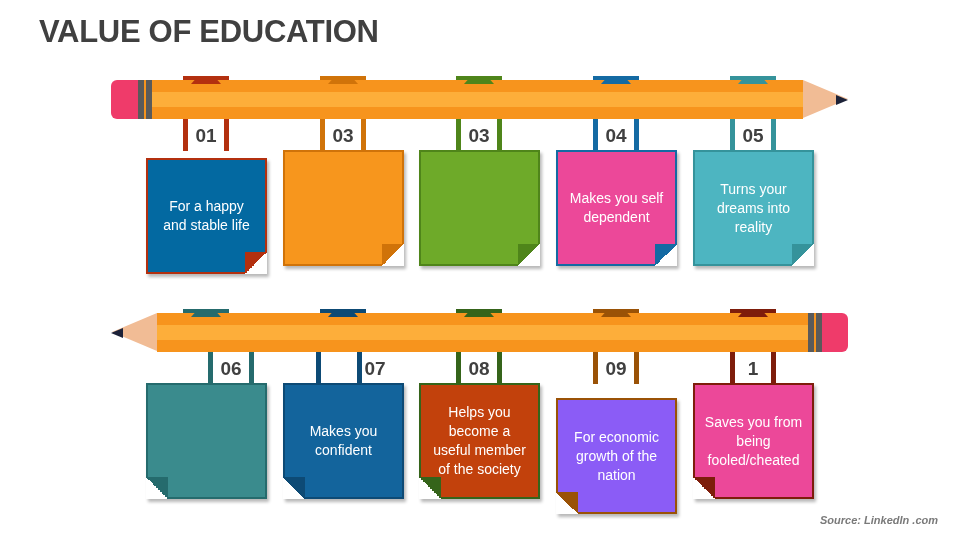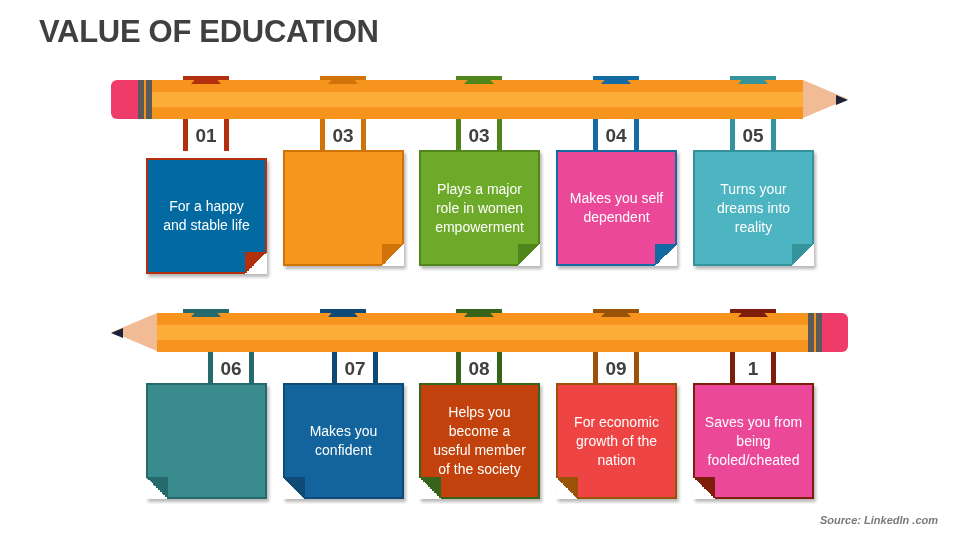--- a/index.html
+++ b/index.html
@@ -60,21 +60,20 @@
     </div>
     <div class="note" style="left: 283px; top: 150px; background: rgb(247, 150, 29); border-color: rgb(208, 115, 9);">
       <div class="curl" style="right: -2px; bottom: -2px; background: linear-gradient(135deg, rgb(208, 115, 9) 0px, rgb(208, 115, 9) 50%, rgb(255, 255, 255) 50%, rgb(255, 255, 255) 100%);"></div>
     </div>
     <div class="clip-top" style="position: absolute; left: 456px; top: 76px; background: rgb(79, 133, 26);"></div>
     <div class="clip-tri" style="position: absolute; left: 464px; top: 80px; background: rgb(79, 133, 26);"></div>
     <div class="clip-strap" style="left: 456px; top: 119px; border-color: rgb(79, 133, 26);">
       <div class="num">03</div>
     </div>
     <div class="note" style="left: 419px; top: 150px; background: rgb(110, 170, 41); border-color: rgb(79, 133, 26);">
-      <div class="note-text">Plays a major role in women empowerment</div>
       <div class="curl" style="right: -2px; bottom: -2px; background: linear-gradient(135deg, rgb(79, 133, 26) 0px, rgb(79, 133, 26) 50%, rgb(255, 255, 255) 50%, rgb(255, 255, 255) 100%);"></div>
     </div>
     <div class="clip-top" style="position: absolute; left: 593px; top: 76px; background: rgb(20, 106, 163);"></div>
     <div class="clip-tri" style="position: absolute; left: 601px; top: 80px; background: rgb(20, 106, 163);"></div>
     <div class="clip-strap" style="left: 593px; top: 119px; border-color: rgb(20, 106, 163);">
       <div class="num">04</div>
     </div>
     <div class="note" style="left: 556px; top: 150px; background: #ec4899; border-color: rgb(20, 106, 163);">
       <div class="note-text">Makes you self dependent</div>
       <div class="curl" style="right: -2px; bottom: -2px; background: linear-gradient(135deg, rgb(20, 106, 163) 0px, rgb(20, 106, 163) 50%, rgb(255, 255, 255) 50%, rgb(255, 255, 255) 100%);"></div>
@@ -91,42 +90,42 @@
     <div class="clip-top" style="position: absolute; left: 183px; top: 309px; background: rgb(37, 107, 109);"></div>
     <div class="clip-tri" style="position: absolute; left: 191px; top: 313px; background: rgb(37, 107, 109);"></div>
     <div class="clip-strap" style="left: 183px; top: 352px; border-color: rgb(37, 107, 109); margin-left: 25px;">
       <div class="num">06</div>
     </div>
     <div class="note" style="left: 146px; top: 383px; background: rgb(58, 139, 141); border-color: rgb(37, 107, 109);">
       <div class="curl" style="left: -2px; bottom: -2px; background: linear-gradient(225deg, rgb(37, 107, 109) 0px, rgb(37, 107, 109) 50%, rgb(255, 255, 255) 50%, rgb(255, 255, 255) 100%);"></div>
     </div>
     <div class="clip-top" style="position: absolute; left: 320px; top: 309px; background: rgb(13, 74, 117);"></div>
     <div class="clip-tri" style="position: absolute; left: 328px; top: 313px; background: rgb(13, 74, 117);"></div>
-    <div class="clip-strap" style="left: 332px; top: 352px; border-color: rgb(13, 74, 117);">
+    <div class="clip-strap" style="left: 316px; top: 352px; border-color: rgb(13, 74, 117); padding-left: 36px;">
       <div class="num">07</div>
     </div>
     <div class="note" style="left: 283px; top: 383px; background: rgb(19, 100, 156); border-color: rgb(13, 74, 117);">
       <div class="note-text">Makes you confident</div>
       <div class="curl" style="left: -2px; bottom: -2px; background: linear-gradient(225deg, rgb(13, 74, 117) 0px, rgb(13, 74, 117) 50%, rgb(255, 255, 255) 50%, rgb(255, 255, 255) 100%);"></div>
     </div>
     <div class="clip-top" style="position: absolute; left: 456px; top: 309px; background: rgb(53, 100, 26);"></div>
     <div class="clip-tri" style="position: absolute; left: 464px; top: 313px; background: rgb(53, 100, 26);"></div>
     <div class="clip-strap" style="left: 456px; top: 352px; border-color: rgb(53, 100, 26);">
       <div class="num">08</div>
     </div>
     <div class="note" style="left: 419px; top: 383px; background: #c2410c; border-color: rgb(53, 100, 26);">
       <div class="note-text">Helps you become a useful member of the society</div>
       <div class="curl" style="left: -2px; bottom: -2px; background: linear-gradient(225deg, rgb(53, 100, 26) 0px, rgb(53, 100, 26) 50%, rgb(255, 255, 255) 50%, rgb(255, 255, 255) 100%);"></div>
     </div>
     <div class="clip-top" style="position: absolute; left: 593px; top: 309px; background: rgb(154, 82, 6);"></div>
     <div class="clip-tri" style="position: absolute; left: 601px; top: 313px; background: rgb(154, 82, 6);"></div>
     <div class="clip-strap" style="left: 593px; top: 352px; border-color: rgb(154, 82, 6);">
       <div class="num">09</div>
     </div>
-    <div class="note" style="left: 556px; top: 383px; background: #ef4444; border-color: rgb(154, 82, 6);">
+    <div class="note" style="left: 556px; top: 398px; background: #8b5cf6; border-color: rgb(154, 82, 6);">
       <div class="note-text">For economic growth of the nation</div>
       <div class="curl" style="left: -2px; bottom: -2px; background: linear-gradient(225deg, rgb(154, 82, 6) 0px, rgb(154, 82, 6) 50%, rgb(255, 255, 255) 50%, rgb(255, 255, 255) 100%);"></div>
     </div>
     <div class="clip-top" style="position: absolute; left: 730px; top: 309px; background: rgb(126, 29, 11);"></div>
     <div class="clip-tri" style="position: absolute; left: 738px; top: 313px; background: rgb(126, 29, 11);"></div>
     <div class="clip-strap" style="left: 730px; top: 352px; border-color: rgb(126, 29, 11);">
       <div class="num">1</div>
     </div>
     <div class="note" style="left: 693px; top: 383px; background: #ec4899; border-color: rgb(126, 29, 11);">
       <div class="note-text">Saves you from being fooled/cheated</div>

